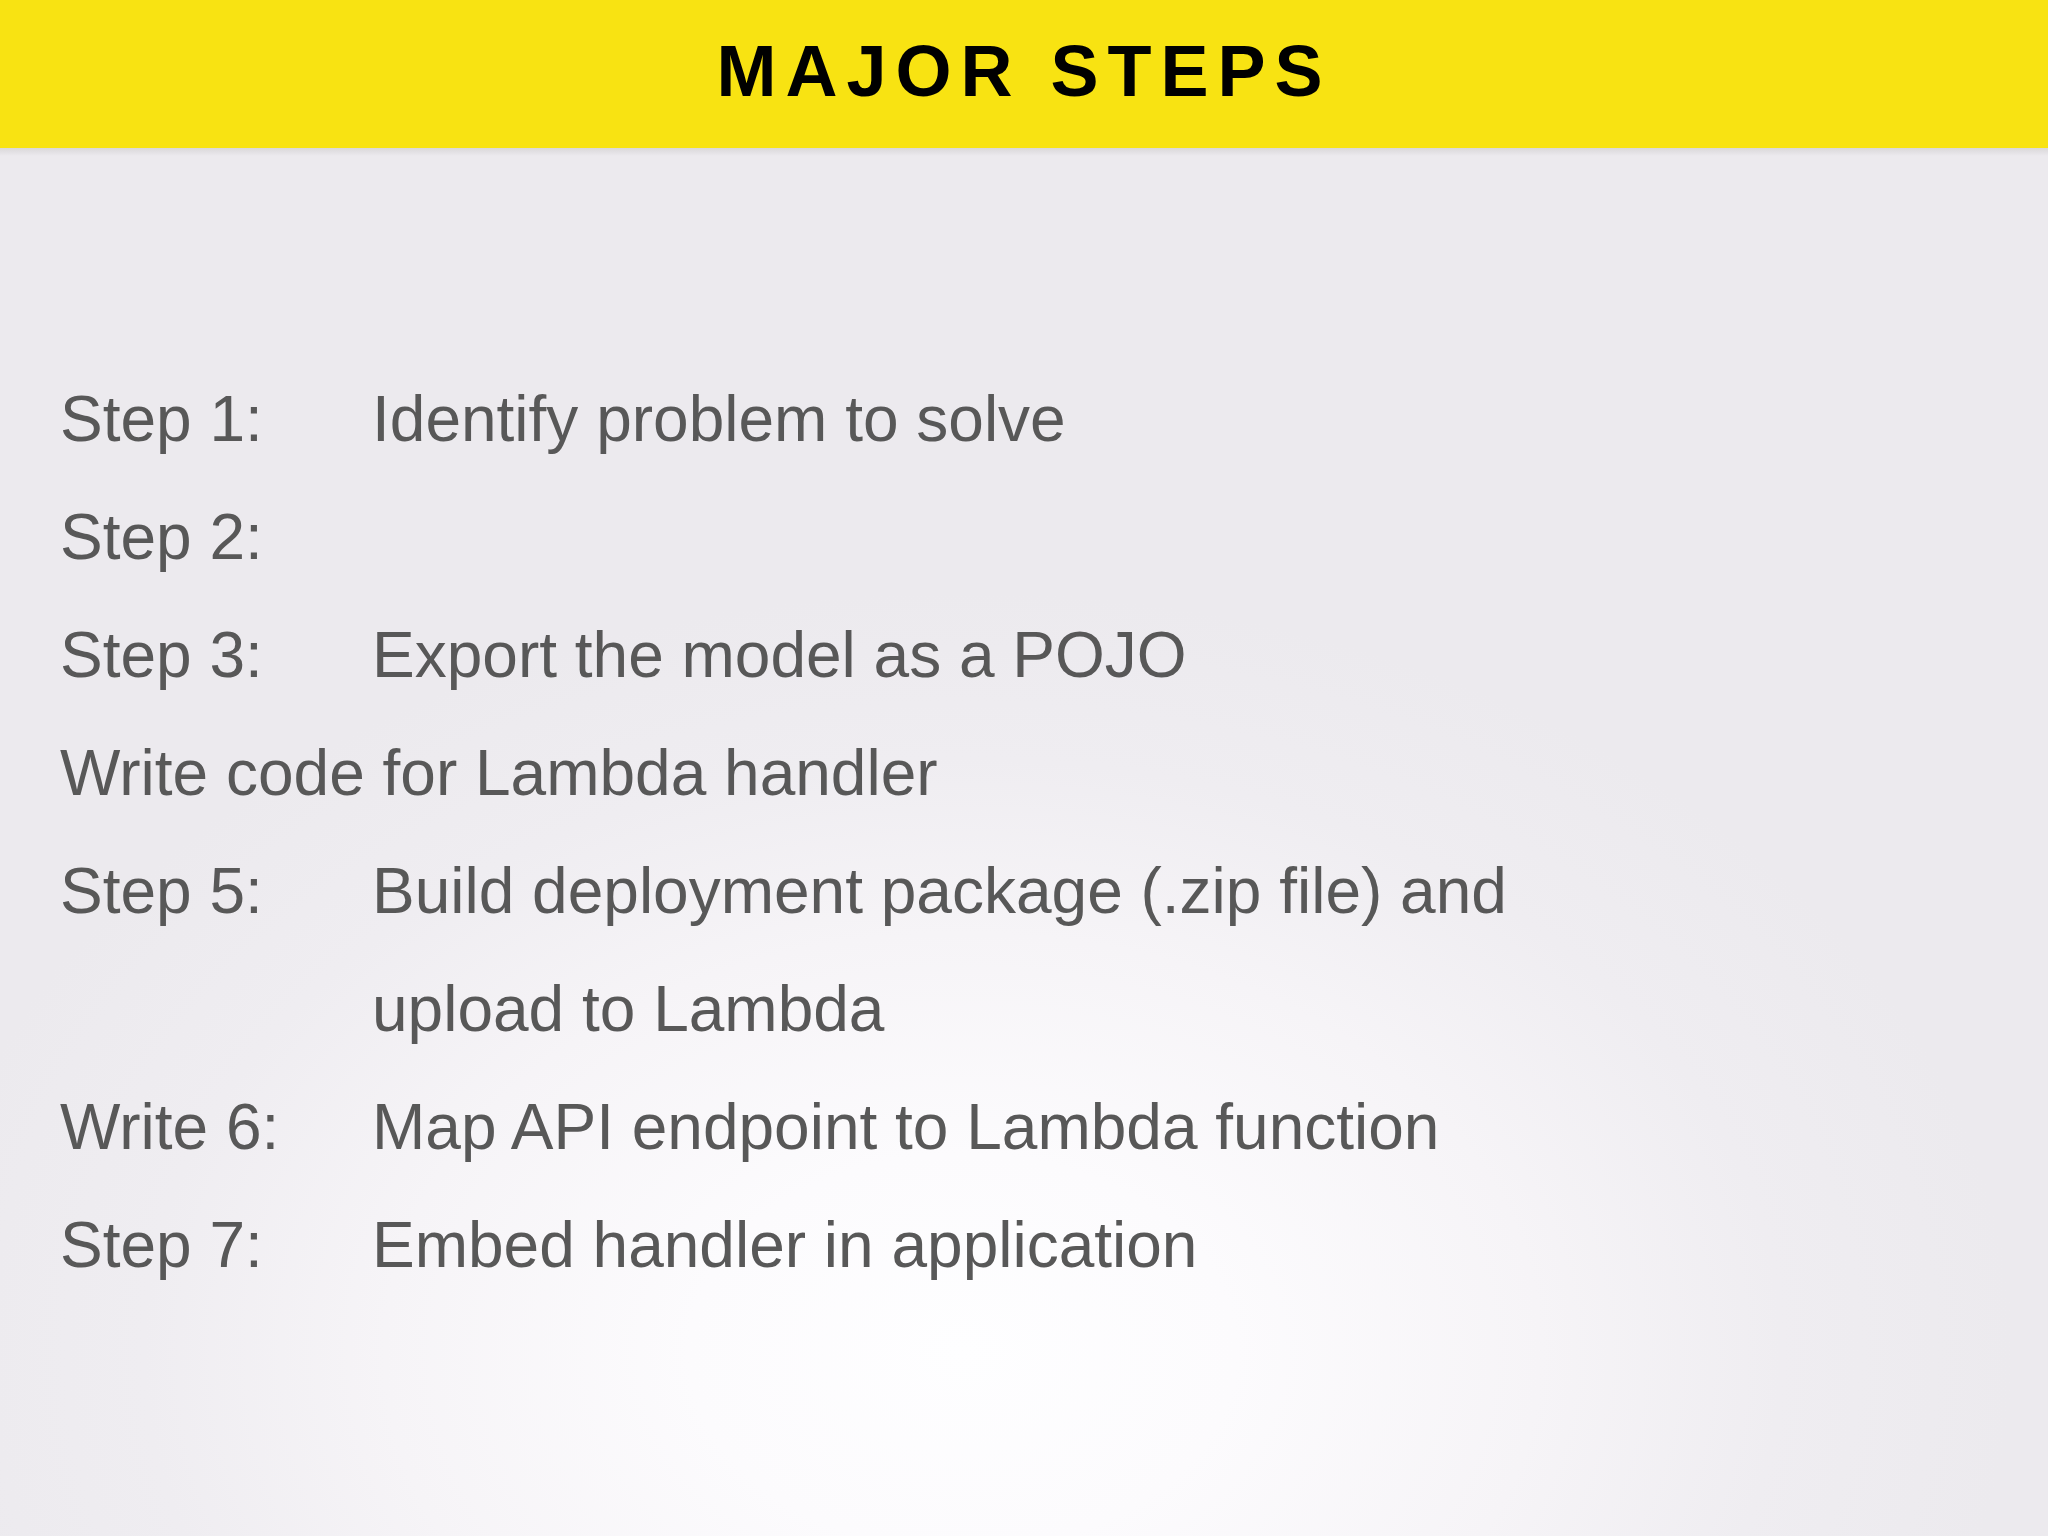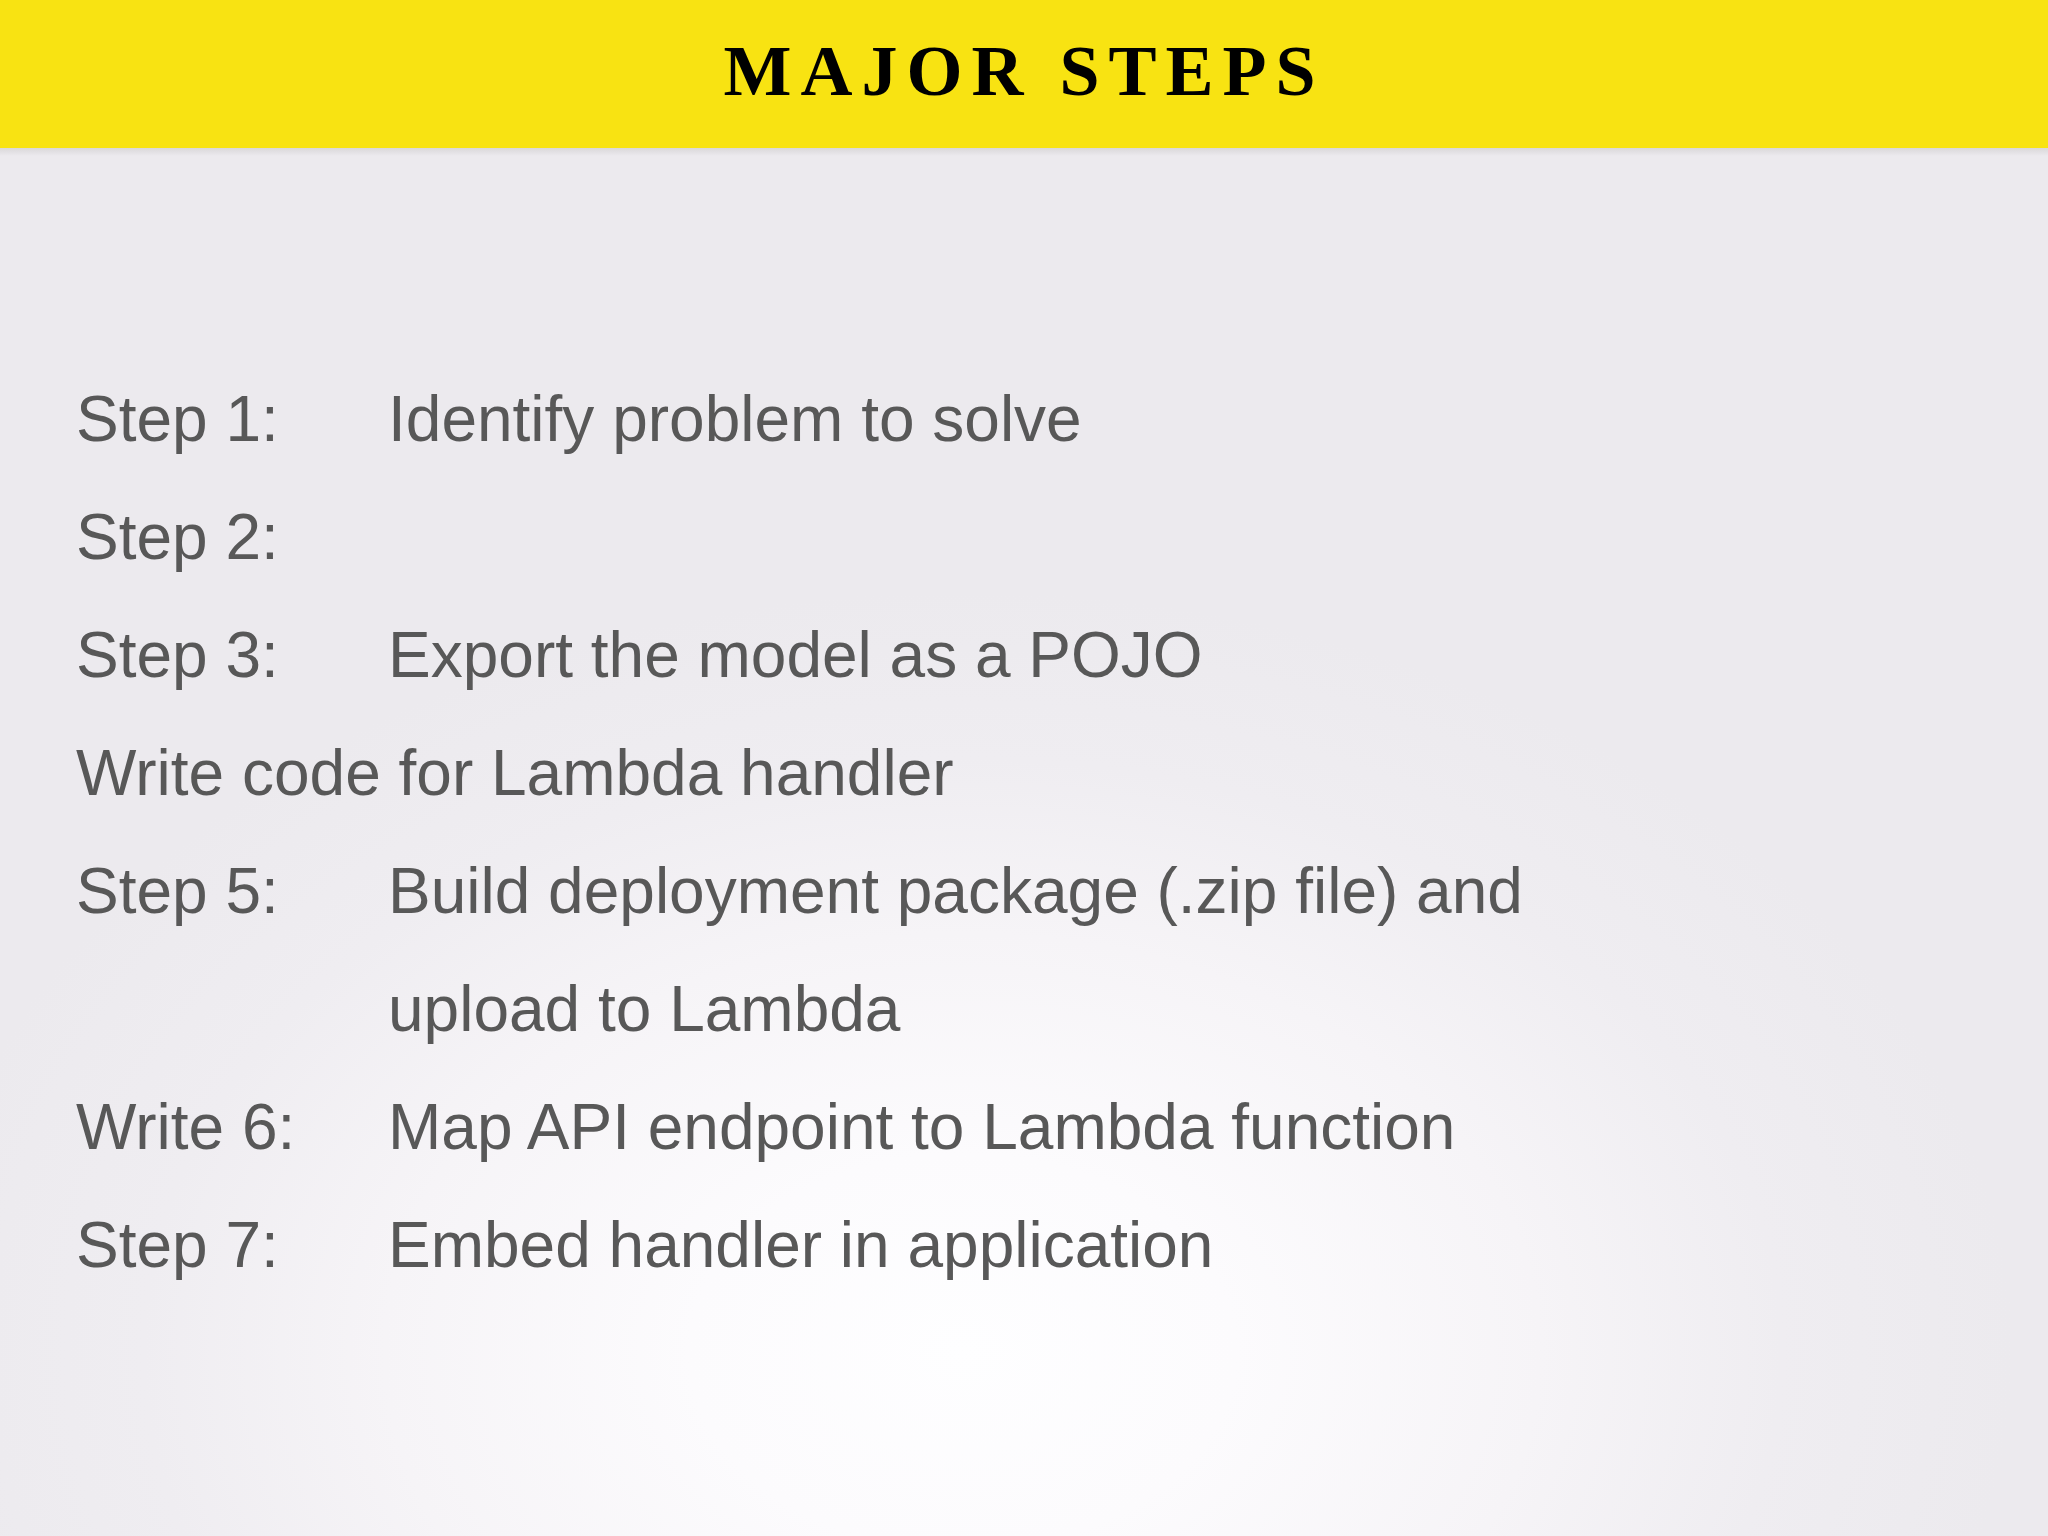--- a/index.html
+++ b/index.html
@@ -41,34 +41,34 @@
   .title-band-shadow {
     position: absolute;
     left: 0;
     top: 148px;
     width: 2048px;
     height: 8px;
     background: linear-gradient(to bottom, rgba(120,118,110,0.16), rgba(120,118,110,0));
     pointer-events: none;
   }
   .slide-title {
-    font-family: Liberation Serif, serif;
+    font-family: Liberation Sans, sans-serif;
     font-size: 72px;
     font-weight: bold;
     color: #000000;
     letter-spacing: 9px;
     line-height: 1;
     white-space: nowrap;
     text-align: center;
   }
 
   
   .steps-list {
     position: absolute;
-    left: 76px;
+    left: 60px;
     top: 360px;
     width: 1900px;
   }
   .step-row {
     display: flex;
     align-items: baseline;
     height: 118px;
     color: #585858;
     font-family: "Liberation Sans", sans-serif;
     font-size: 64px;

